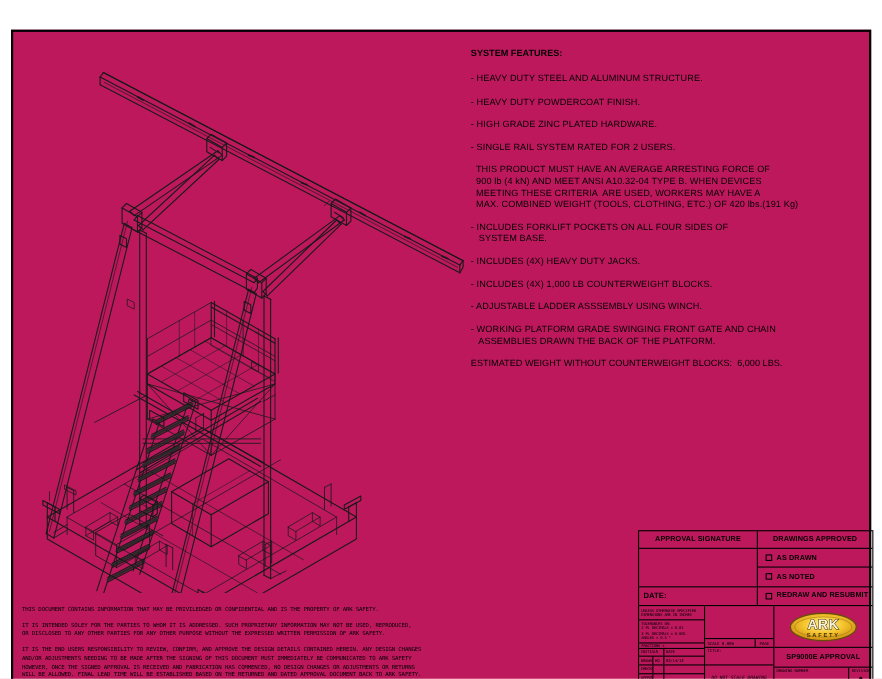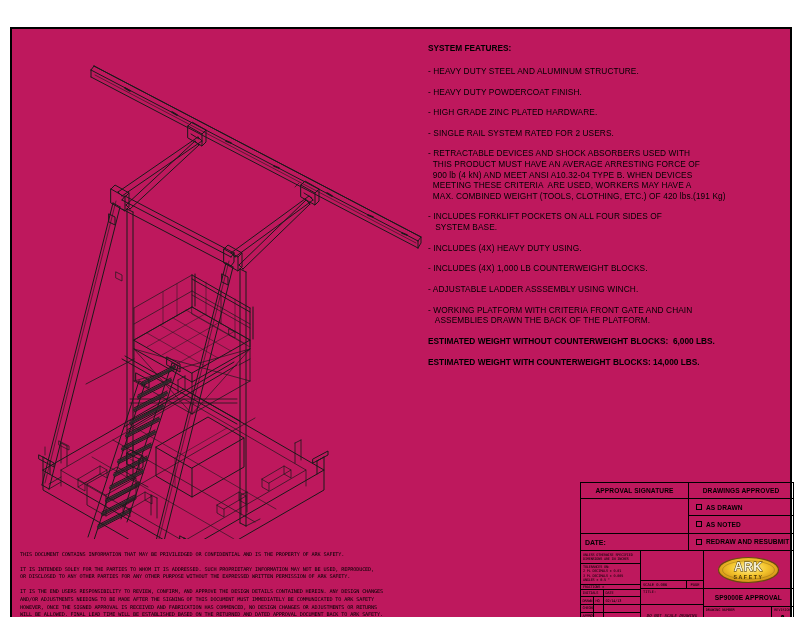--- a/index.html
+++ b/index.html
@@ -12,21 +12,21 @@
 
   
   #drawing{position:absolute;left:0px;top:0px;width:418px;height:510px;}
   #drawing svg{display:block;}
 
   
   #features{position:absolute;left:416px;top:14px;width:360px;}
   .feat{font-size:8.3px;font-weight:normal;line-height:1.28;
         letter-spacing:.1px;margin-bottom:10px;}
   .feat .l{display:block;white-space:pre;}
-  .estim{font-size:8.3px;font-weight:bold;margin-bottom:11px;white-space:pre;}
+  .estim{font-size:8.3px;font-weight:normal;margin-bottom:11px;white-space:pre;}
   #features .hdr{font-size:8.3px;font-weight:bold;margin-bottom:13px;}
 
   
   #disclaimer{position:absolute;left:8px;top:522px;width:455px;}
   .disc-p{font-family:"DejaVu Sans Mono",monospace;font-size:5.1px;
           line-height:1.52;letter-spacing:-.15px;margin-bottom:7px;
           white-space:pre;transform:scaleX(1.02);transform-origin:left top;}
 
   
   #titleblock{position:absolute;left:568px;top:453px;width:214px;height:145px;
@@ -462,46 +462,44 @@
         <div class="feat">
           <span class="l">- HEAVY DUTY POWDERCOAT FINISH.</span>
         </div>
         <div class="feat">
           <span class="l">- HIGH GRADE ZINC PLATED HARDWARE.</span>
         </div>
         <div class="feat">
           <span class="l">- SINGLE RAIL SYSTEM RATED FOR 2 USERS.</span>
         </div>
         <div class="feat">
-          <span class="l">- RETRACTABLE DEVICES AND SHOCK ABSORBERS USED WITH</span>
           <span class="l">  THIS PRODUCT MUST HAVE AN AVERAGE ARRESTING FORCE OF</span>
           <span class="l">  900 lb (4 kN) AND MEET ANSI A10.32-04 TYPE B. WHEN DEVICES</span>
           <span class="l">  MEETING THESE CRITERIA  ARE USED, WORKERS MAY HAVE A</span>
           <span class="l">  MAX. COMBINED WEIGHT (TOOLS, CLOTHING, ETC.) OF 420 lbs.(191 Kg)</span>
         </div>
         <div class="feat">
           <span class="l">- INCLUDES FORKLIFT POCKETS ON ALL FOUR SIDES OF</span>
           <span class="l">   SYSTEM BASE.</span>
         </div>
         <div class="feat">
-          <span class="l">- INCLUDES (4X) HEAVY DUTY USING.</span>
+          <span class="l">- INCLUDES (4X) HEAVY DUTY JACKS.</span>
         </div>
         <div class="feat">
           <span class="l">- INCLUDES (4X) 1,000 LB COUNTERWEIGHT BLOCKS.</span>
         </div>
         <div class="feat">
           <span class="l">- ADJUSTABLE LADDER ASSSEMBLY USING WINCH.</span>
         </div>
         <div class="feat">
-          <span class="l">- WORKING PLATFORM WITH CRITERIA FRONT GATE AND CHAIN</span>
+          <span class="l">- WORKING PLATFORM GRADE SWINGING FRONT GATE AND CHAIN</span>
           <span class="l">   ASSEMBLIES DRAWN THE BACK OF THE PLATFORM.</span>
         </div>
       </div>
     <div class="estim">ESTIMATED WEIGHT WITHOUT COUNTERWEIGHT BLOCKS:  6,000 LBS.</div>
-    <div class="estim">ESTIMATED WEIGHT WITH COUNTERWEIGHT BLOCKS: 14,000 LBS.</div>
   </div>
 
   <div id="disclaimer">
     <div class="disc-p">THIS DOCUMENT CONTAINS INFORMATION THAT MAY BE PRIVILEDGED OR CONFIDENTIAL AND IS THE PROPERTY OF ARK SAFETY.</div>
     <div class="disc-p">IT IS INTENDED SOLEY FOR THE PARTIES TO WHOM IT IS ADDRESSED. SUCH PROPRIETARY INFORMATION MAY NOT BE USED, REPRODUCED,
 OR DISCLOSED TO ANY OTHER PARTIES FOR ANY OTHER PURPOSE WITHOUT THE EXPRESSED WRITTEN PERMISSION OF ARK SAFETY.</div>
     <div class="disc-p">IT IS THE END USERS RESPONSIBILITY TO REVIEW, CONFIRM, AND APPROVE THE DESIGN DETAILS CONTAINED HEREIN. ANY DESIGN CHANGES
 AND/OR ADJUSTMENTS NEEDING TO BE MADE AFTER THE SIGNING OF THIS DOCUMENT MUST IMMEDIATELY BE COMMUNICATED TO ARK SAFETY
 HOWEVER, ONCE THE SIGNED APPROVAL IS RECEIVED AND FABRICATION HAS COMMENCED, NO DESIGN CHANGES OR ADJUSTMENTS OR RETURNS
 WILL BE ALLOWED. FINAL LEAD TIME WILL BE ESTABLISHED BASED ON THE RETURNED AND DATED APPROVAL DOCUMENT BACK TO ARK SAFETY.</div>

